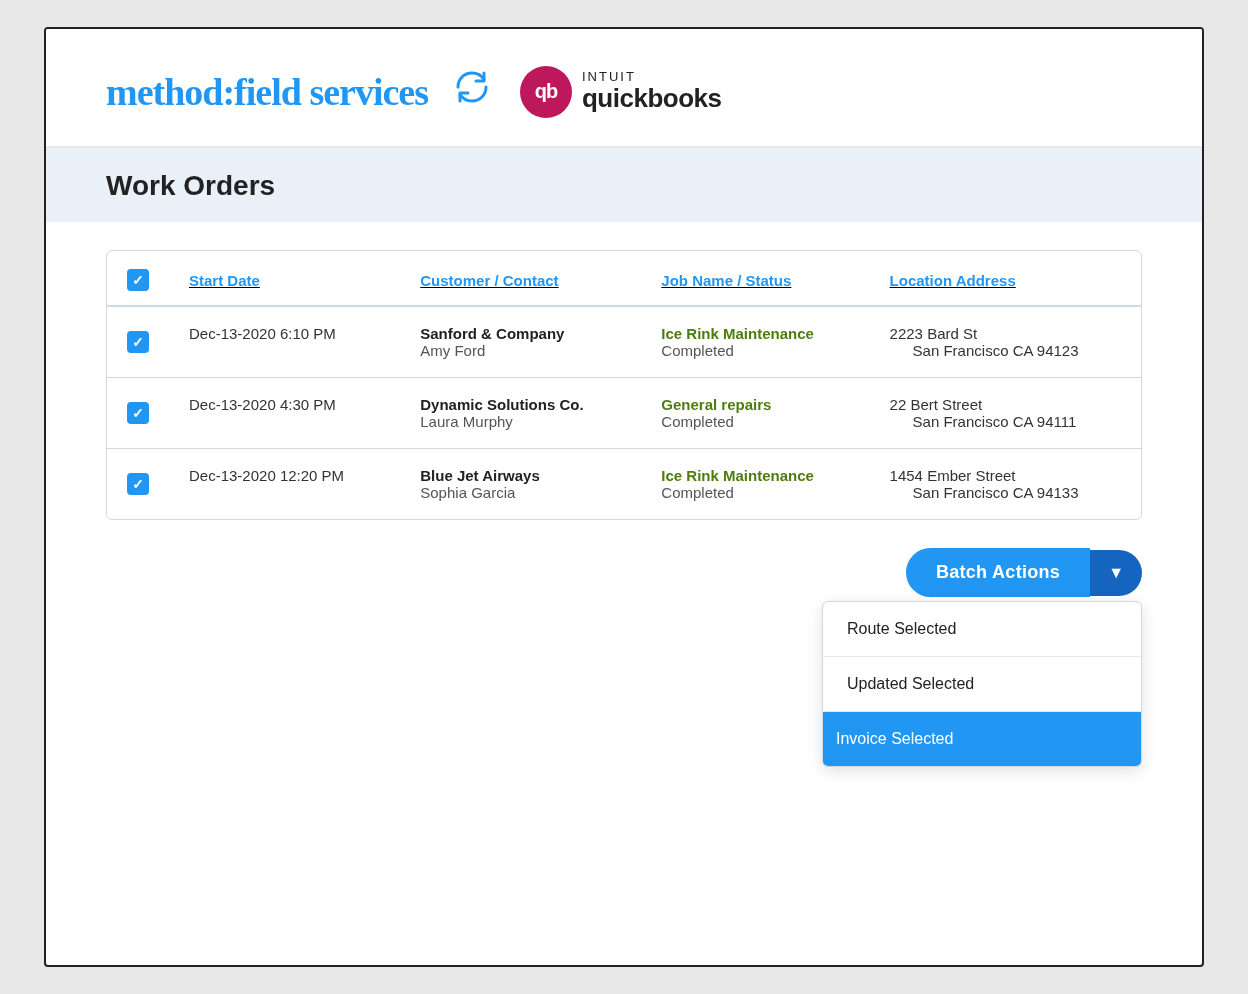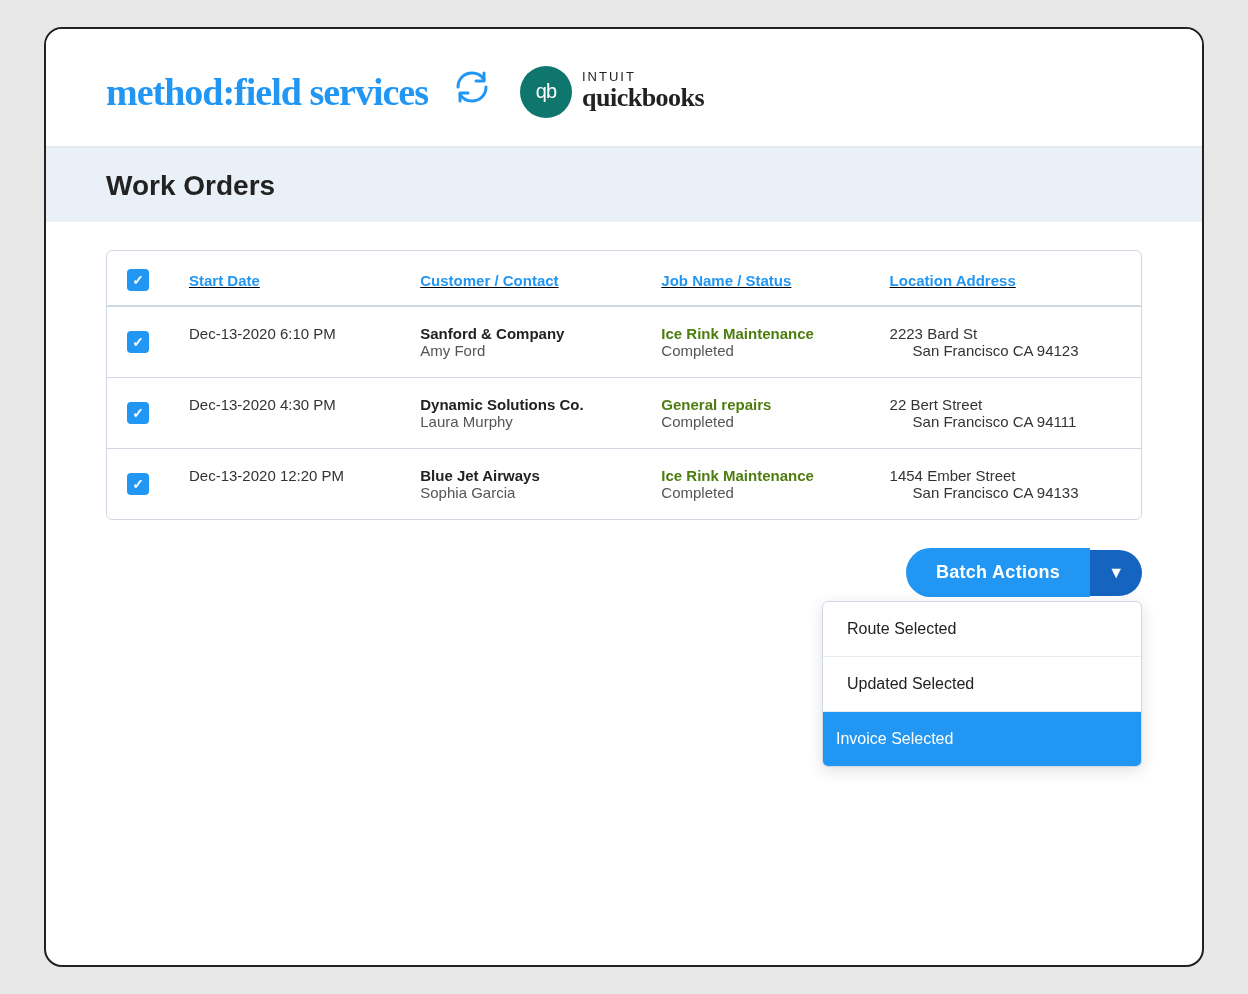--- a/index.html
+++ b/index.html
@@ -7,21 +7,21 @@
       background: #e8e8e8;
       display: flex;
       justify-content: center;
       align-items: center;
       min-height: 100vh;
       font-family: -apple-system, BlinkMacSystemFont, 'Segoe UI', Arial, sans-serif;
     }
     .window {
       background: #fff;
       border: 2.5px solid #222;
-      border-radius: 18px;
+      border-radius: 4px;
       width: 1160px;
       min-height: 940px;
       padding: 0;
       overflow: hidden;
       position: relative;
     }
     .header {
       padding: 36px 60px 28px 60px;
       display: flex;
       align-items: center;
@@ -46,48 +46,47 @@
     }
     .qb-logo {
       display: flex;
       align-items: center;
       gap: 10px;
       margin-left: 8px;
     }
     .qb-circle {
       width: 52px;
       height: 52px;
-      background: #0f766e;
+      background: #be185d;
       border-radius: 50%;
       display: flex;
       align-items: center;
       justify-content: center;
       color: #fff;
-      font-weight: 400;
+      font-weight: 700;
       font-size: 20px;
       letter-spacing: -1px;
     }
     .qb-text {
       display: flex;
       flex-direction: column;
       line-height: 1.1;
     }
     .qb-intuit {
       font-size: 13px;
       font-weight: 400;
       color: #222;
       letter-spacing: 2px;
       text-transform: uppercase;
     }
     .qb-quickbooks {
       font-size: 26px;
       font-weight: 700;
       color: #222;
       letter-spacing: -0.5px;
-      font-family: Liberation Serif, serif;
     }
     .page-title-bar {
       background: #e9f0f7;
       padding: 22px 60px 20px 60px;
     }
     .page-title {
       font-size: 28px;
       font-weight: 700;
       color: #222;
     }

